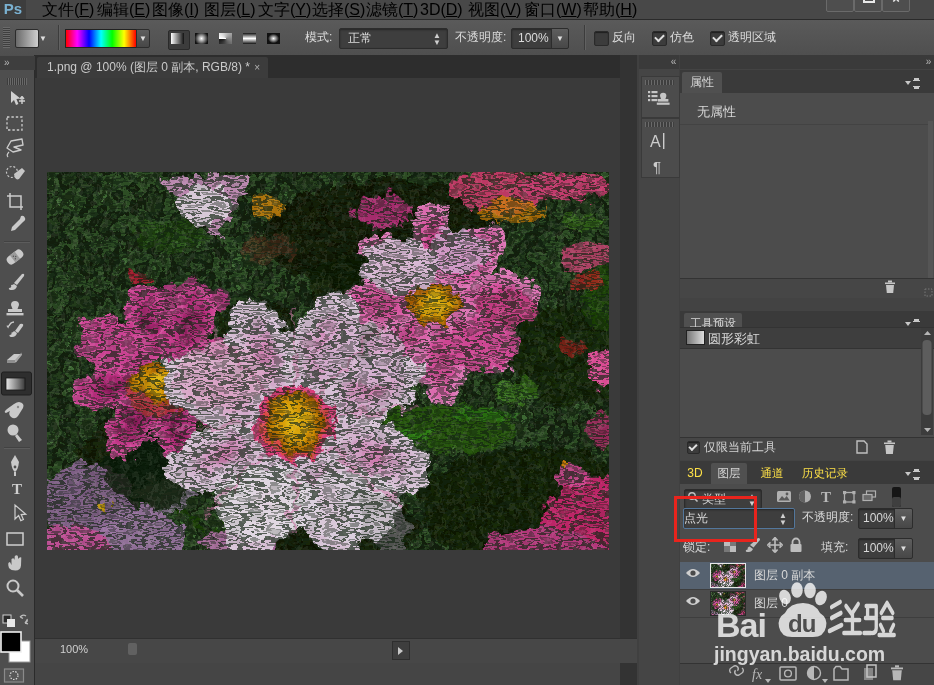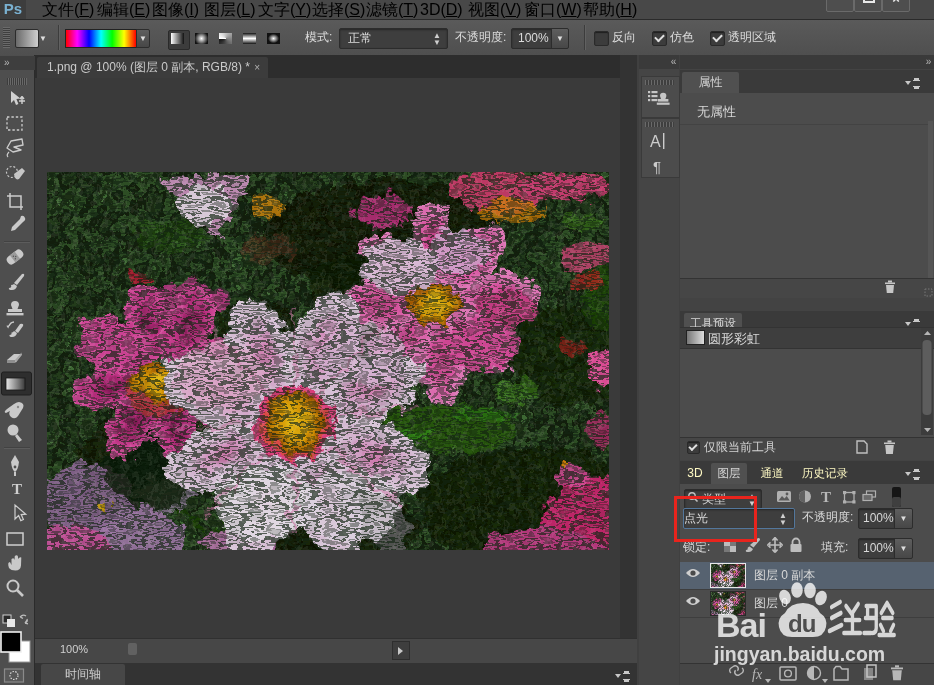--- a/index.html
+++ b/index.html
@@ -32,21 +32,21 @@
 #tltab{left:6px;top:1px;width:84px;height:21px;background:#474747;color:#ccc;font-size:12px;line-height:21px;text-align:center;border-radius:2px 2px 0 0}
 
 #rightbg{left:637px;top:55px;width:297px;height:630px;background:#404040}
 #cstrip{left:639px;top:55px;width:40px;height:630px;background:#454545}
 #cshead{left:639px;top:55px;width:40px;height:14px;background:#3a3a3a;color:#b8b8b8;font-size:8px;text-align:right;line-height:14px}
 .cbox{left:641px;width:37px;background:#4c4c4c;border:1px solid #3a3a3a;color:#c8c8c8}
 #panels{left:680px;top:55px;width:254px;height:630px;background:#434343}
 #phead{left:680px;top:55px;width:254px;height:14px;background:#3a3a3a;color:#b8b8b8;font-size:8px;text-align:right;line-height:14px}
 .ptabrow{left:680px;width:254px;height:23px;background:#3a3a3a}
 .ptab{top:2px;height:21px;background:#505050;color:#d6d6d6;font-size:12px;line-height:21px;text-align:center;border-radius:2px 2px 0 0}
-.ptabinactive{color:#fef9c3}
+.ptabinactive{color:#fde047}
 .pcontent{left:680px;width:254px;background:#4c4c4c}
 .pbottom{left:680px;width:254px;background:#464646;border-top:1px solid #333}
 
 .lrow{left:680px;width:254px;height:27px;border-bottom:1px solid #3e3e3e;color:#d8d8d8;font-size:12px}
 
 #wm{left:698px;top:575px;width:220px;height:95px;color:rgba(255,255,255,.82)}
 
 #redbox{left:674px;top:496px;width:77px;height:40px;border:3px solid #e8241d}
 .pmenu{width:14px;height:8px}
 .pmenu:before{content:"";position:absolute;left:0;top:2px;border-left:3px solid transparent;border-right:3px solid transparent;border-top:4px solid #c8c8c8}
@@ -273,37 +273,33 @@
 <rect width="562" height="378" filter="url(#light)" style="mix-blend-mode:screen"></rect>
 </g>
 </svg>
 </div>
 <div class="abs" id="statusbar"></div>
 <div class="abs" style="left:128px;top:643px;width:9px;height:12px;background:#616161;border-radius:2px"></div>
 <div class="abs" style="left:60px;top:641px;width:40px;height:17px;color:#d0d0d0;font-size:11px;line-height:17px">100%</div>
 <div class="abs" style="left:392px;top:641px;width:16px;height:17px;background:#3e3e3e;border:1px solid #2e2e2e">
       <span style="position:absolute;left:5px;top:5px;width:0;height:0;border-top:4px solid transparent;border-bottom:4px solid transparent;border-left:5px solid #c8c8c8"></span>
     </div>
-<div class="abs" id="timelinebar">
-      <div class="abs" id="tltab">时间轴</div>
-      <div class="abs pmenu" style="right:8px;top:9px"></div>
-    </div>
 
 <div class="abs" id="rightbg"></div>
 <div class="abs" id="cstrip"></div>
 <div class="abs" id="cshead"><span style="font-size:10px">«&nbsp;</span></div>
 <div class="abs cbox" style="top:76px;height:40px"></div>
     <div class="abs" style="left:645px;top:80px;width:29px;height:5px;background:repeating-linear-gradient(90deg,#6a6a6a 0 1px,#3f3f3f 1px 3px)"></div>
 <div class="abs cbox" style="top:118px;height:58px"></div>
     <div class="abs" style="left:645px;top:122px;width:29px;height:5px;background:repeating-linear-gradient(90deg,#6a6a6a 0 1px,#3f3f3f 1px 3px)"></div>
 <div class="abs" id="panels"></div>
 <div class="abs" id="phead"><span style="font-size:10px">»&nbsp;</span></div>
 
 <div class="abs ptabrow" style="top:70px"></div>
-<div class="abs ptab" style="left:682px;top:72px;width:57px">属性</div>
+<div class="abs ptab" style="left:682px;top:72px;width:40px">属性</div>
 <div class="abs pmenu" style="left:905px;top:79px"></div>
 <div class="abs pcontent" style="top:93px;height:185px"></div>
 <div class="abs" style="left:928px;top:121px;width:5px;height:157px;background:#555555"></div>
 <div class="abs" style="left:697px;top:103px;color:#d8d8d8;font-size:13px">无属性</div>
 <div class="abs" style="left:680px;top:124px;width:248px;height:1px;background:#434343"></div>
 <div class="abs pbottom" style="top:278px;height:19px"></div>
 
 <div class="abs ptabrow" style="top:311px"></div>
 <div class="abs ptab" style="left:684px;top:313px;width:58px;font-size:11.5px;overflow:hidden">工具预设</div>
 <div class="abs pmenu" style="left:905px;top:320px"></div>

